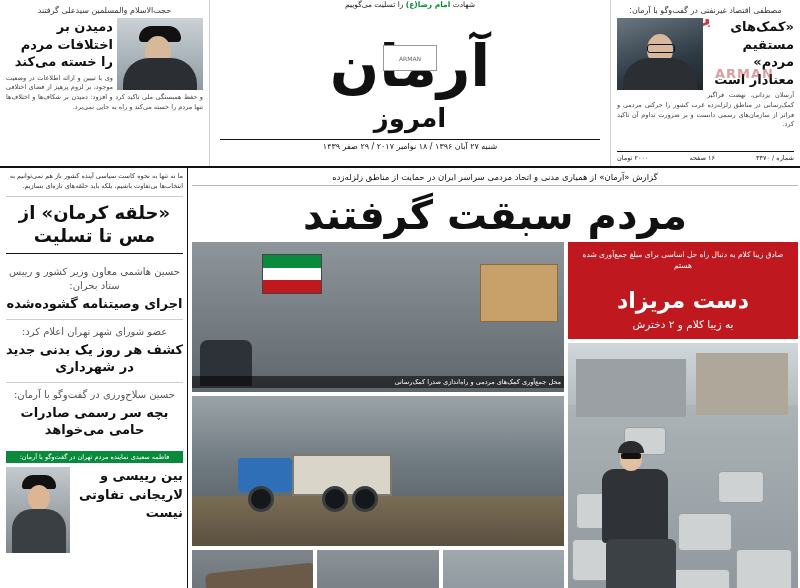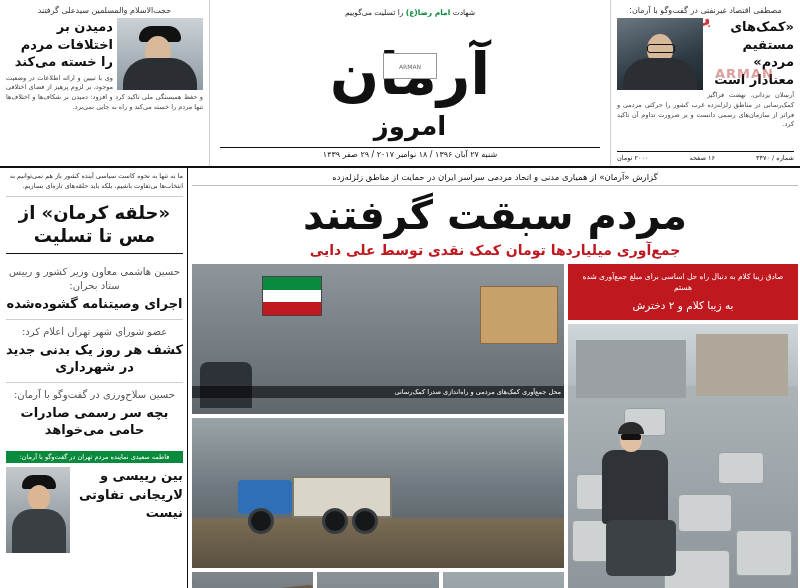--- a/index.html
+++ b/index.html
@@ -49,21 +49,21 @@
     padding: 6px 6px 4px 6px;
     box-sizing: border-box;
     position: relative;
     border-right: 1px solid #cfcfcf;
   }
 
   .top-slogan {
     font-size: 7.5px;
     color: #222;
     text-align: center;
-    padding-top: 8px;
+    padding-top: 0;
     letter-spacing: 0;
   }
   .top-slogan .green { color: #0a8a3c; font-weight: bold; }
 
   .logo-wrap {
     position: relative;
     margin-top: 2px;
     height: 96px;
   }
   .logo-main {
@@ -271,21 +271,21 @@
     background: #c0181f;
     color: #fff;
     text-align: center;
     direction: rtl;
     padding: 8px 6px 9px 6px;
     box-sizing: border-box;
   }
   .redbox .rb-kicker {
     font-size: 7.5px;
     line-height: 1.45;
-    margin-bottom: 5px;
+    margin-bottom: 17px;
   }
   .redbox .rb-title {
     font-size: 22px;
     font-weight: bold;
     letter-spacing: -0.5px;
     line-height: 1.1;
   }
   .redbox .rb-sub {
     font-size: 10.5px;
     margin-top: 5px;
@@ -342,21 +342,21 @@
     height: 112px;
     background: linear-gradient(180deg,#7e858b,#4f565c);
   }
   .photo-carpet .roll { position:absolute; left:16px; top:18px; width:110px; height:66px; background:#6b5a47; border-radius:6px; transform:rotate(-6deg); }
 
   .caption {
     font-size: 6.5px;
     color: #fff;
     background: rgba(0,0,0,0.55);
     position: absolute;
-    right: 0; left: 0; bottom: 16px;
+    right: 0; left: 0; bottom: 4px;
     padding: 2px 3px;
     direction: rtl;
     text-align: right;
   }
 
   .grid-photos {
     display: grid;
     grid-template-columns: 1fr 1fr 1fr;
     gap: 4px;
     margin-top: 4px;
@@ -495,27 +495,27 @@
       <div class="mini-story-title">دمیدن بر اختلافات مردم را خسته می‌کند</div>
       <div class="mini-body">وی با تبیین و ارائه اطلاعات در وضعیت موجود، بر لزوم پرهیز از فضای اختلافی و حفظ همبستگی ملی تاکید کرد و افزود: دمیدن بر شکاف‌ها و اختلاف‌ها تنها مردم را خسته می‌کند و راه به جایی نمی‌برد.</div>
     </div>
   </div>
 
   <div class="content">
 
     <div class="col-main">
       <div class="strap">گزارش «آرمان» از همیاری مدنی و اتحاد مردمی سراسر ایران در حمایت از مناطق زلزله‌زده</div>
       <div class="headline">مردم سبقت گرفتند</div>
-      <div class="subhead">جمع‌آوری میلیاردها تومان کمک نقدی توسط علی دایی</div>
 
       <div class="hero-row">
 
         <div class="hero-left">
           <div class="redbox">
             <div class="rb-kicker">صادق زیبا کلام به دنبال راه حل اساسی برای مبلغ جمع‌آوری شده هستم</div>
+            <div class="rb-title">دست مریزاد</div>
             <div class="rb-sub">به زیبا کلام و ۲ دخترش</div>
           </div>
           <div class="photo photo-rubble">
             <div class="sky"></div>
             <div class="bldg"></div>
             <div class="bldg2"></div>
             <div class="rock" style="left:8px;top:150px;width:46px;height:34px;"></div>
             <div class="rock" style="left:4px;top:196px;width:58px;height:40px;"></div>
             <div class="rock" style="left:110px;top:170px;width:52px;height:36px;"></div>
             <div class="rock" style="left:150px;top:128px;width:44px;height:30px;"></div>

